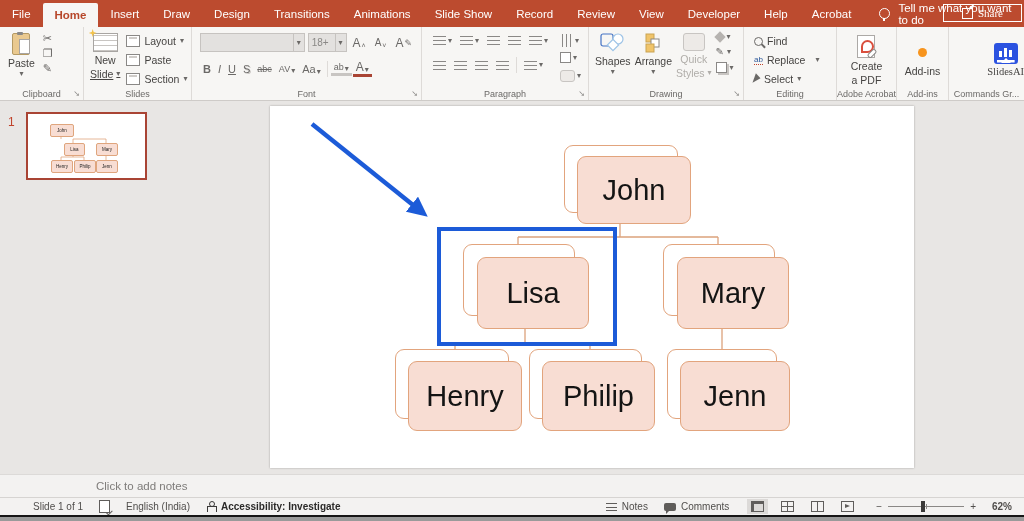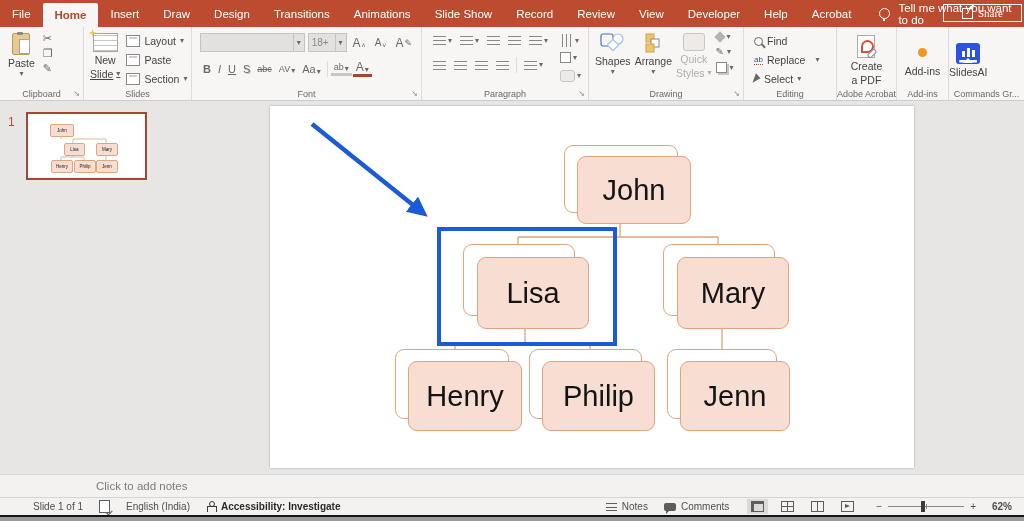--- a/index.html
+++ b/index.html
@@ -397,21 +397,21 @@
       <div class="rg-body rowflex" style="justify-content:center;">
         <div class="bigbtn">
           <span class="addot" style="margin:5px 0 6px;"></span>
           <span>Add-ins</span>
         </div>
       </div>
       <div class="rg-label">Add-ins</div>
     </div>
 
     <div class="rgroup" style="width:75px;border-right:none;">
-      <div class="rg-body rowflex" style="justify-content:flex-start;">
+      <div class="rg-body rowflex" style="justify-content:flex-end;font-family:Liberation Serif, serif;">
         <div class="bigbtn">
           <span class="saicon">
             <span style="height:6px;"></span>
               <span style="height:9px;"></span>
               <span style="height:7px;"></span>
           </span>
           <span>SlidesAI</span>
         </div>
       </div>
       <div class="rg-label">Commands Gr...</div>

